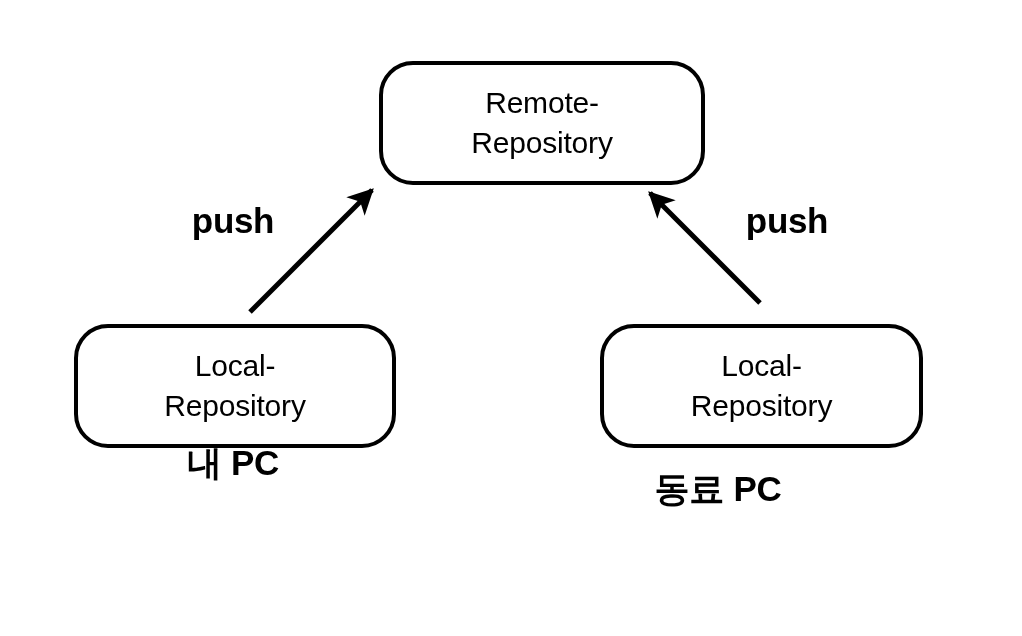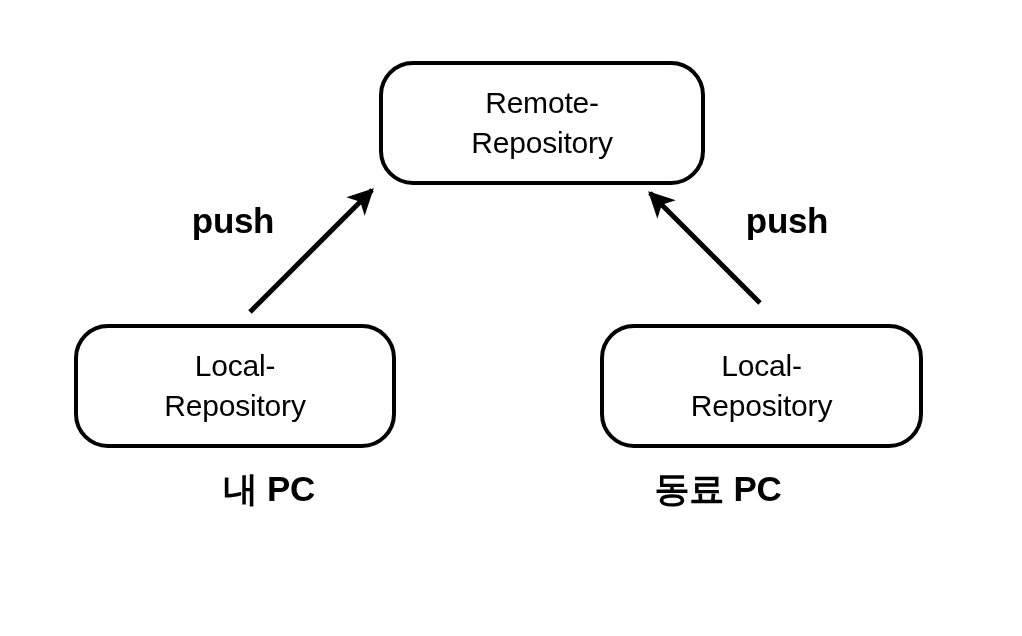--- a/index.html
+++ b/index.html
@@ -62,21 +62,21 @@
     color: #000000;
     line-height: 1;
   }
   .label-centered {
     transform: translateX(-50%);
     text-align: center;
   }
 
   #label-push-left  { left: 233px; top: 203px; }
   #label-push-right { left: 787px; top: 203px; }
-  #label-pc-mine    { left: 233px; top: 471px; margin-left: 36px; }
+  #label-pc-mine    { left: 233px; top: 445px; }
   #label-pc-peer    { left: 718px; top: 471px; }
 </style>
 </head>
 <body>
 
 <div id="canvas">
 
   <svg id="arrows" viewBox="0 0 1022 636" width="1022" height="636" xmlns="http://www.w3.org/2000/svg">
     <defs>
       <marker id="arrowhead" viewBox="0 0 10 10" refX="9" refY="5" markerWidth="5.2" markerHeight="5.2" orient="auto-start-reverse">

